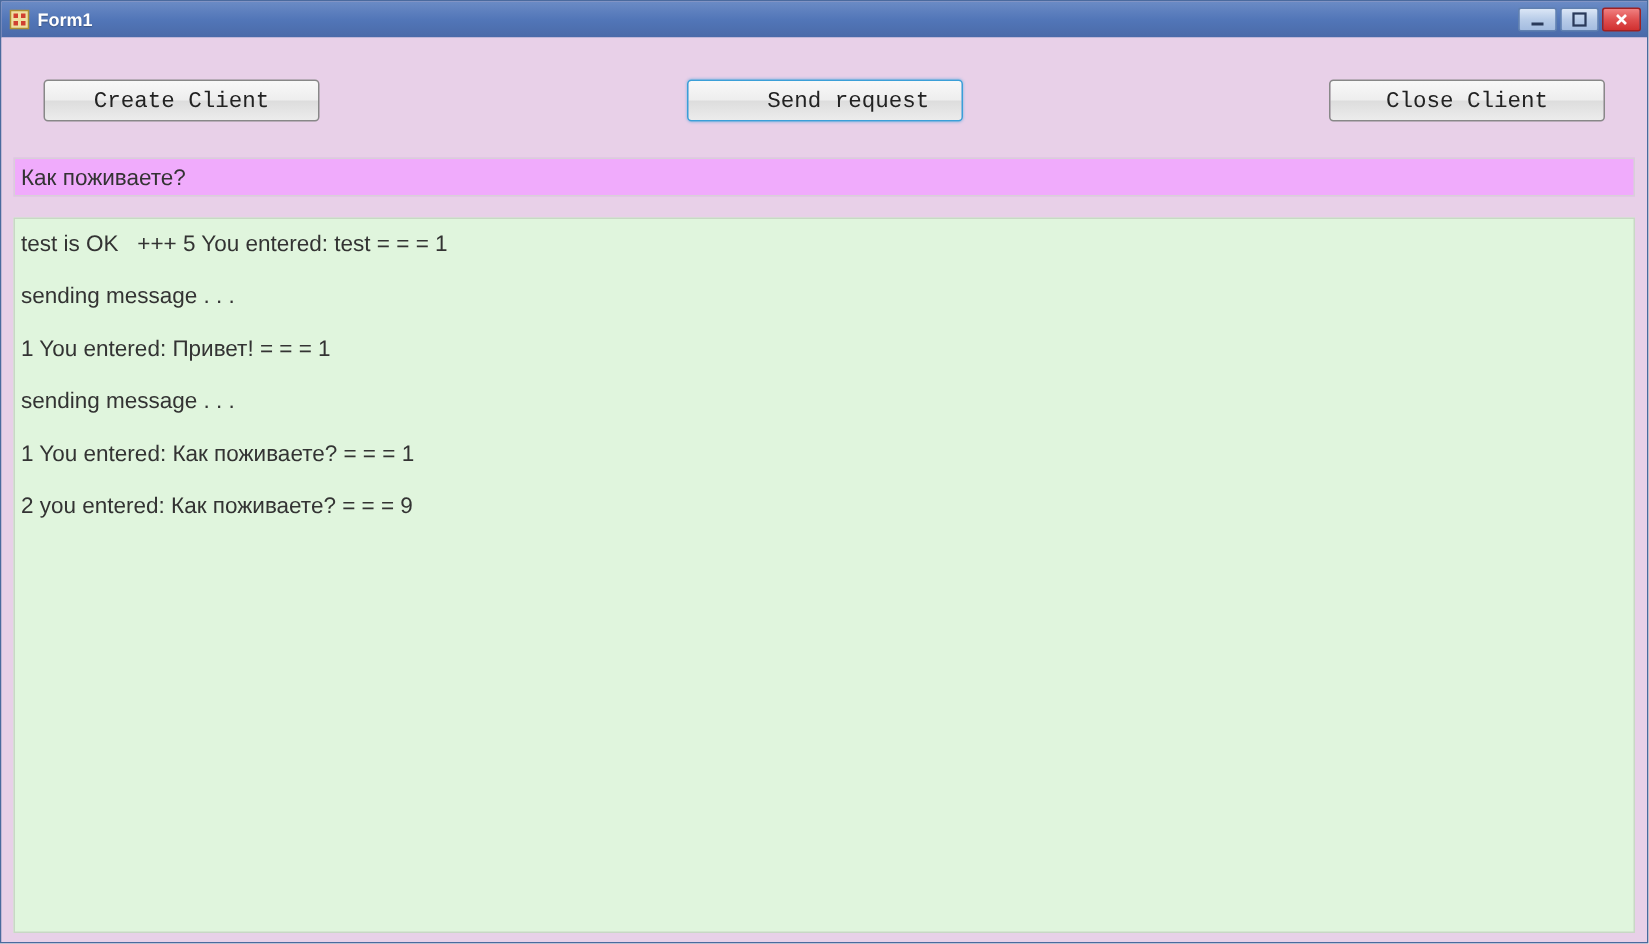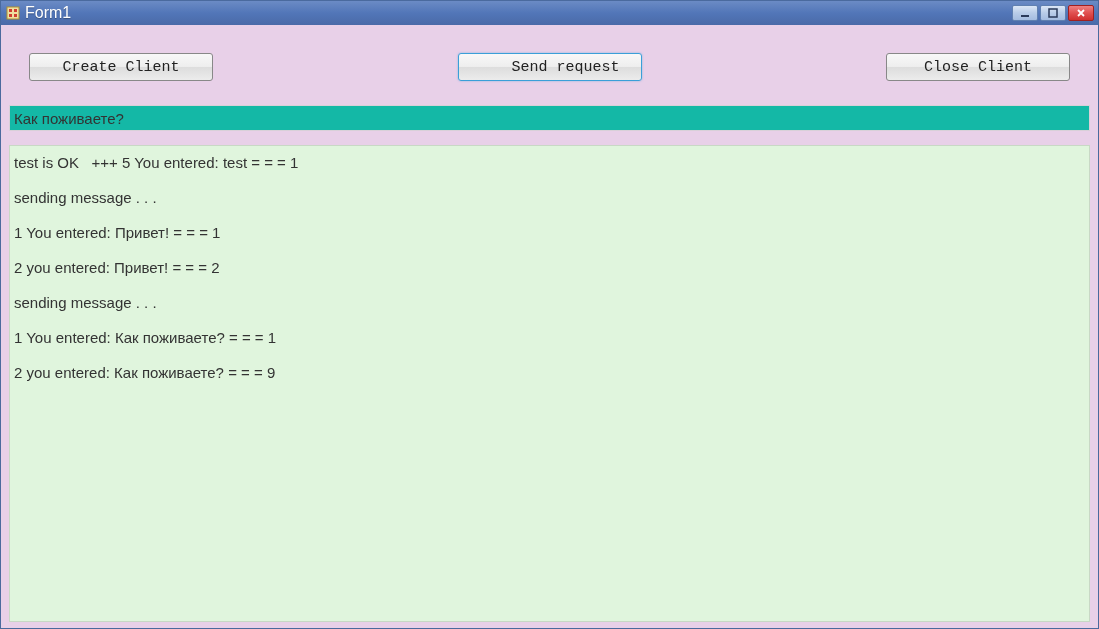--- a/index.html
+++ b/index.html
@@ -36,22 +36,22 @@
       display: flex;
       align-items: center;
       justify-content: center;
     }
     .titlebar-icon svg {
       width: 14px;
       height: 14px;
     }
     .titlebar-text {
       flex: 1;
-      font-size: 16px;
-      font-weight: normal;
+      font-size: 12px;
+      font-weight: bold;
       text-shadow: 0 1px 1px rgba(0,0,0,0.3);
     }
     .window-controls {
       display: flex;
       gap: 2px;
     }
     .win-btn {
       width: 26px;
       height: 16px;
       background: linear-gradient(to bottom, #dbe6f6 0%, #b8cce8 50%, #a4bce0 100%);
@@ -102,21 +102,21 @@
       box-shadow: 0 0 2px rgba(58,159,216,0.6);
       padding-left: 32px;
     }
     .input-area {
       margin: 0 0 14px 0;
     }
     .text-input {
       width: 100%;
       height: 26px;
       border: 1px solid #d8d0d8;
-      background: #14b8a6;
+      background: #f0abfc;
       padding: 2px 4px;
       font-family: "Segoe UI", Tahoma, sans-serif;
       font-size: 15px;
       color: #333;
       outline: none;
     }
     .log-area {
       flex: 1;
       background: #e0f5dd;
       border: 1px solid #c8d8c5;
@@ -174,19 +174,18 @@
     </div>
 
     <div class="input-area">
       <input type="text" class="text-input" value="Как поживаете?" style="">
     </div>
 
     <div class="log-area">
       <div class="log-line">test is OK   +++ 5 You entered: test = = = 1</div>
       <div class="log-line">sending message . . .</div>
       <div class="log-line">1 You entered: Привет! = = = 1</div>
-      <div class="log-line">2 you entered: Привет! = = = 2</div>
       <div class="log-line">sending message . . .</div>
       <div class="log-line">1 You entered: Как поживаете? = = = 1</div>
       <div class="log-line">2 you entered: Как поживаете? = = = 9</div>
     </div>
   </div>
 </div>
 
 </body></html>

